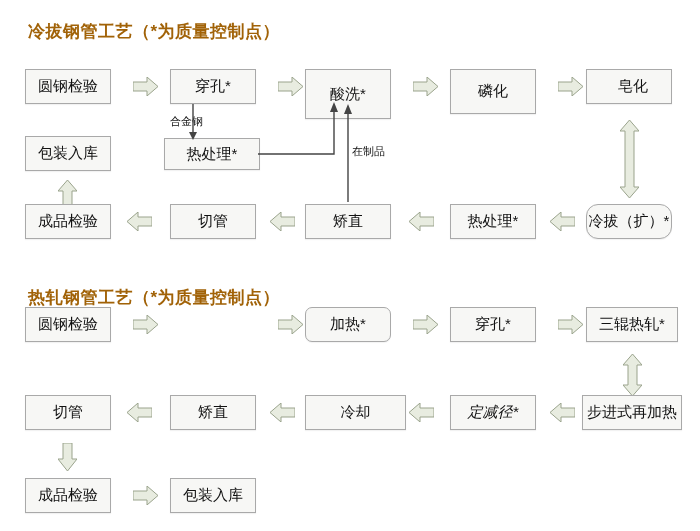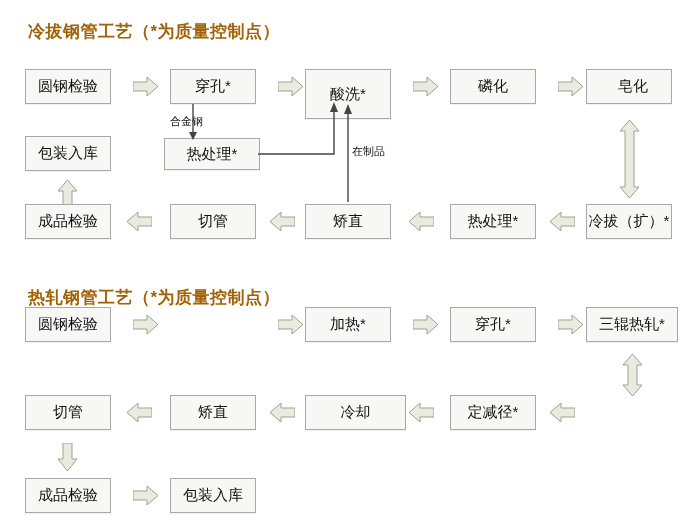--- a/index.html
+++ b/index.html
@@ -81,21 +81,21 @@
   </div>
 
   <div class="node" style="left:305px; top:69px; width:86px; height:50px;">酸洗*</div>
 
   <div class="arrow-h" style="left:413px; top:77px;">
     <svg width="26" height="19" viewBox="0 0 26 19">
       <polygon points="0,5 14,5 14,0 25,9.5 14,19 14,14 0,14" fill="#e8ece0" stroke="#9aa38c" stroke-width="1"></polygon>
     </svg>
   </div>
 
-  <div class="node" style="left:450px; top:69px; width:86px; height:35px;">磷化</div>
+  <div class="node" style="left:450px; top:69px; width:86px; height:45px;">磷化</div>
 
   <div class="arrow-h" style="left:558px; top:77px;">
     <svg width="26" height="19" viewBox="0 0 26 19">
       <polygon points="0,5 14,5 14,0 25,9.5 14,19 14,14 0,14" fill="#e8ece0" stroke="#9aa38c" stroke-width="1"></polygon>
     </svg>
   </div>
 
   <div class="node" style="left:586px; top:69px; width:86px; height:35px;padding-left:8px;">皂化</div>
 
   <div class="arrow-vv" style="left:620px; top:120px;">
@@ -164,40 +164,40 @@
   </div>
 
   <div class="node" style="left:450px; top:204px; width:86px; height:35px;">热处理*</div>
 
   <div class="arrow-h" style="left:549px; top:212px;">
     <svg width="26" height="19" viewBox="0 0 26 19">
       <polygon points="26,5 12,5 12,0 1,9.5 12,19 12,14 26,14" fill="#e8ece0" stroke="#9aa38c" stroke-width="1"></polygon>
     </svg>
   </div>
 
-  <div class="node" style="left:586px; top:204px; width:86px; height:35px;">冷拔（扩）*</div>
+  <div class="node" style="left:586px; top:204px; width:86px; height:35px;border-radius:12px;">冷拔（扩）*</div>
 
   <div class="section-title" style="left:28px; top:262px;margin-top:24px;">热轧钢管工艺（*为质量控制点）</div>
 
   <div class="node" style="left:25px; top:307px; width:86px; height:35px;">圆钢检验</div>
 
   <div class="arrow-h" style="left:133px; top:315px;">
     <svg width="26" height="19" viewBox="0 0 26 19">
       <polygon points="0,5 14,5 14,0 25,9.5 14,19 14,14 0,14" fill="#e8ece0" stroke="#9aa38c" stroke-width="1"></polygon>
     </svg>
   </div>
 
 
   <div class="arrow-h" style="left:278px; top:315px;">
     <svg width="26" height="19" viewBox="0 0 26 19">
       <polygon points="0,5 14,5 14,0 25,9.5 14,19 14,14 0,14" fill="#e8ece0" stroke="#9aa38c" stroke-width="1"></polygon>
     </svg>
   </div>
 
-  <div class="node" style="left:305px; top:307px; width:86px; height:35px;">加热*</div>
+  <div class="node" style="left:305px; top:307px; width:86px; height:35px;border-radius:7px;">加热*</div>
 
   <div class="arrow-h" style="left:413px; top:315px;">
     <svg width="26" height="19" viewBox="0 0 26 19">
       <polygon points="0,5 14,5 14,0 25,9.5 14,19 14,14 0,14" fill="#e8ece0" stroke="#9aa38c" stroke-width="1"></polygon>
     </svg>
   </div>
 
   <div class="node" style="left:450px; top:307px; width:86px; height:35px;">穿孔*</div>
 
   <div class="arrow-h" style="left:558px; top:315px;">
@@ -231,28 +231,29 @@
   </div>
 
   <div class="node" style="left:305px; top:395px; width:101px; height:35px;">冷却</div>
 
   <div class="arrow-h" style="left:408px; top:403px;">
     <svg width="26" height="19" viewBox="0 0 26 19">
       <polygon points="26,5 12,5 12,0 1,9.5 12,19 12,14 26,14" fill="#e8ece0" stroke="#9aa38c" stroke-width="1"></polygon>
     </svg>
   </div>
 
-  <div class="node" style="left:450px; top:395px; width:86px; height:35px;">定减径*</div>
+  <div class="node" style="left:450px; top:395px; width:86px; height:35px;font-style:italic;">定减径*</div>
 
   <div class="arrow-h" style="left:549px; top:403px;">
     <svg width="26" height="19" viewBox="0 0 26 19">
       <polygon points="26,5 12,5 12,0 1,9.5 12,19 12,14 26,14" fill="#e8ece0" stroke="#9aa38c" stroke-width="1"></polygon>
     </svg>
   </div>
 
+  <div class="node" style="left:582px; top:395px; width:100px; height:35px;">步进式再加热</div>
 
   <div class="arrow-v" style="left:58px; top:443px;">
     <svg width="19" height="28" viewBox="0 0 19 28">
       <polygon points="5,0 14,0 14,16 19,16 9.5,28 0,16 5,16" fill="#e8ece0" stroke="#9aa38c" stroke-width="1"></polygon>
     </svg>
   </div>
 
   <div class="node" style="left:25px; top:478px; width:86px; height:35px;">成品检验</div>
 
   <div class="arrow-h" style="left:133px; top:486px;">

